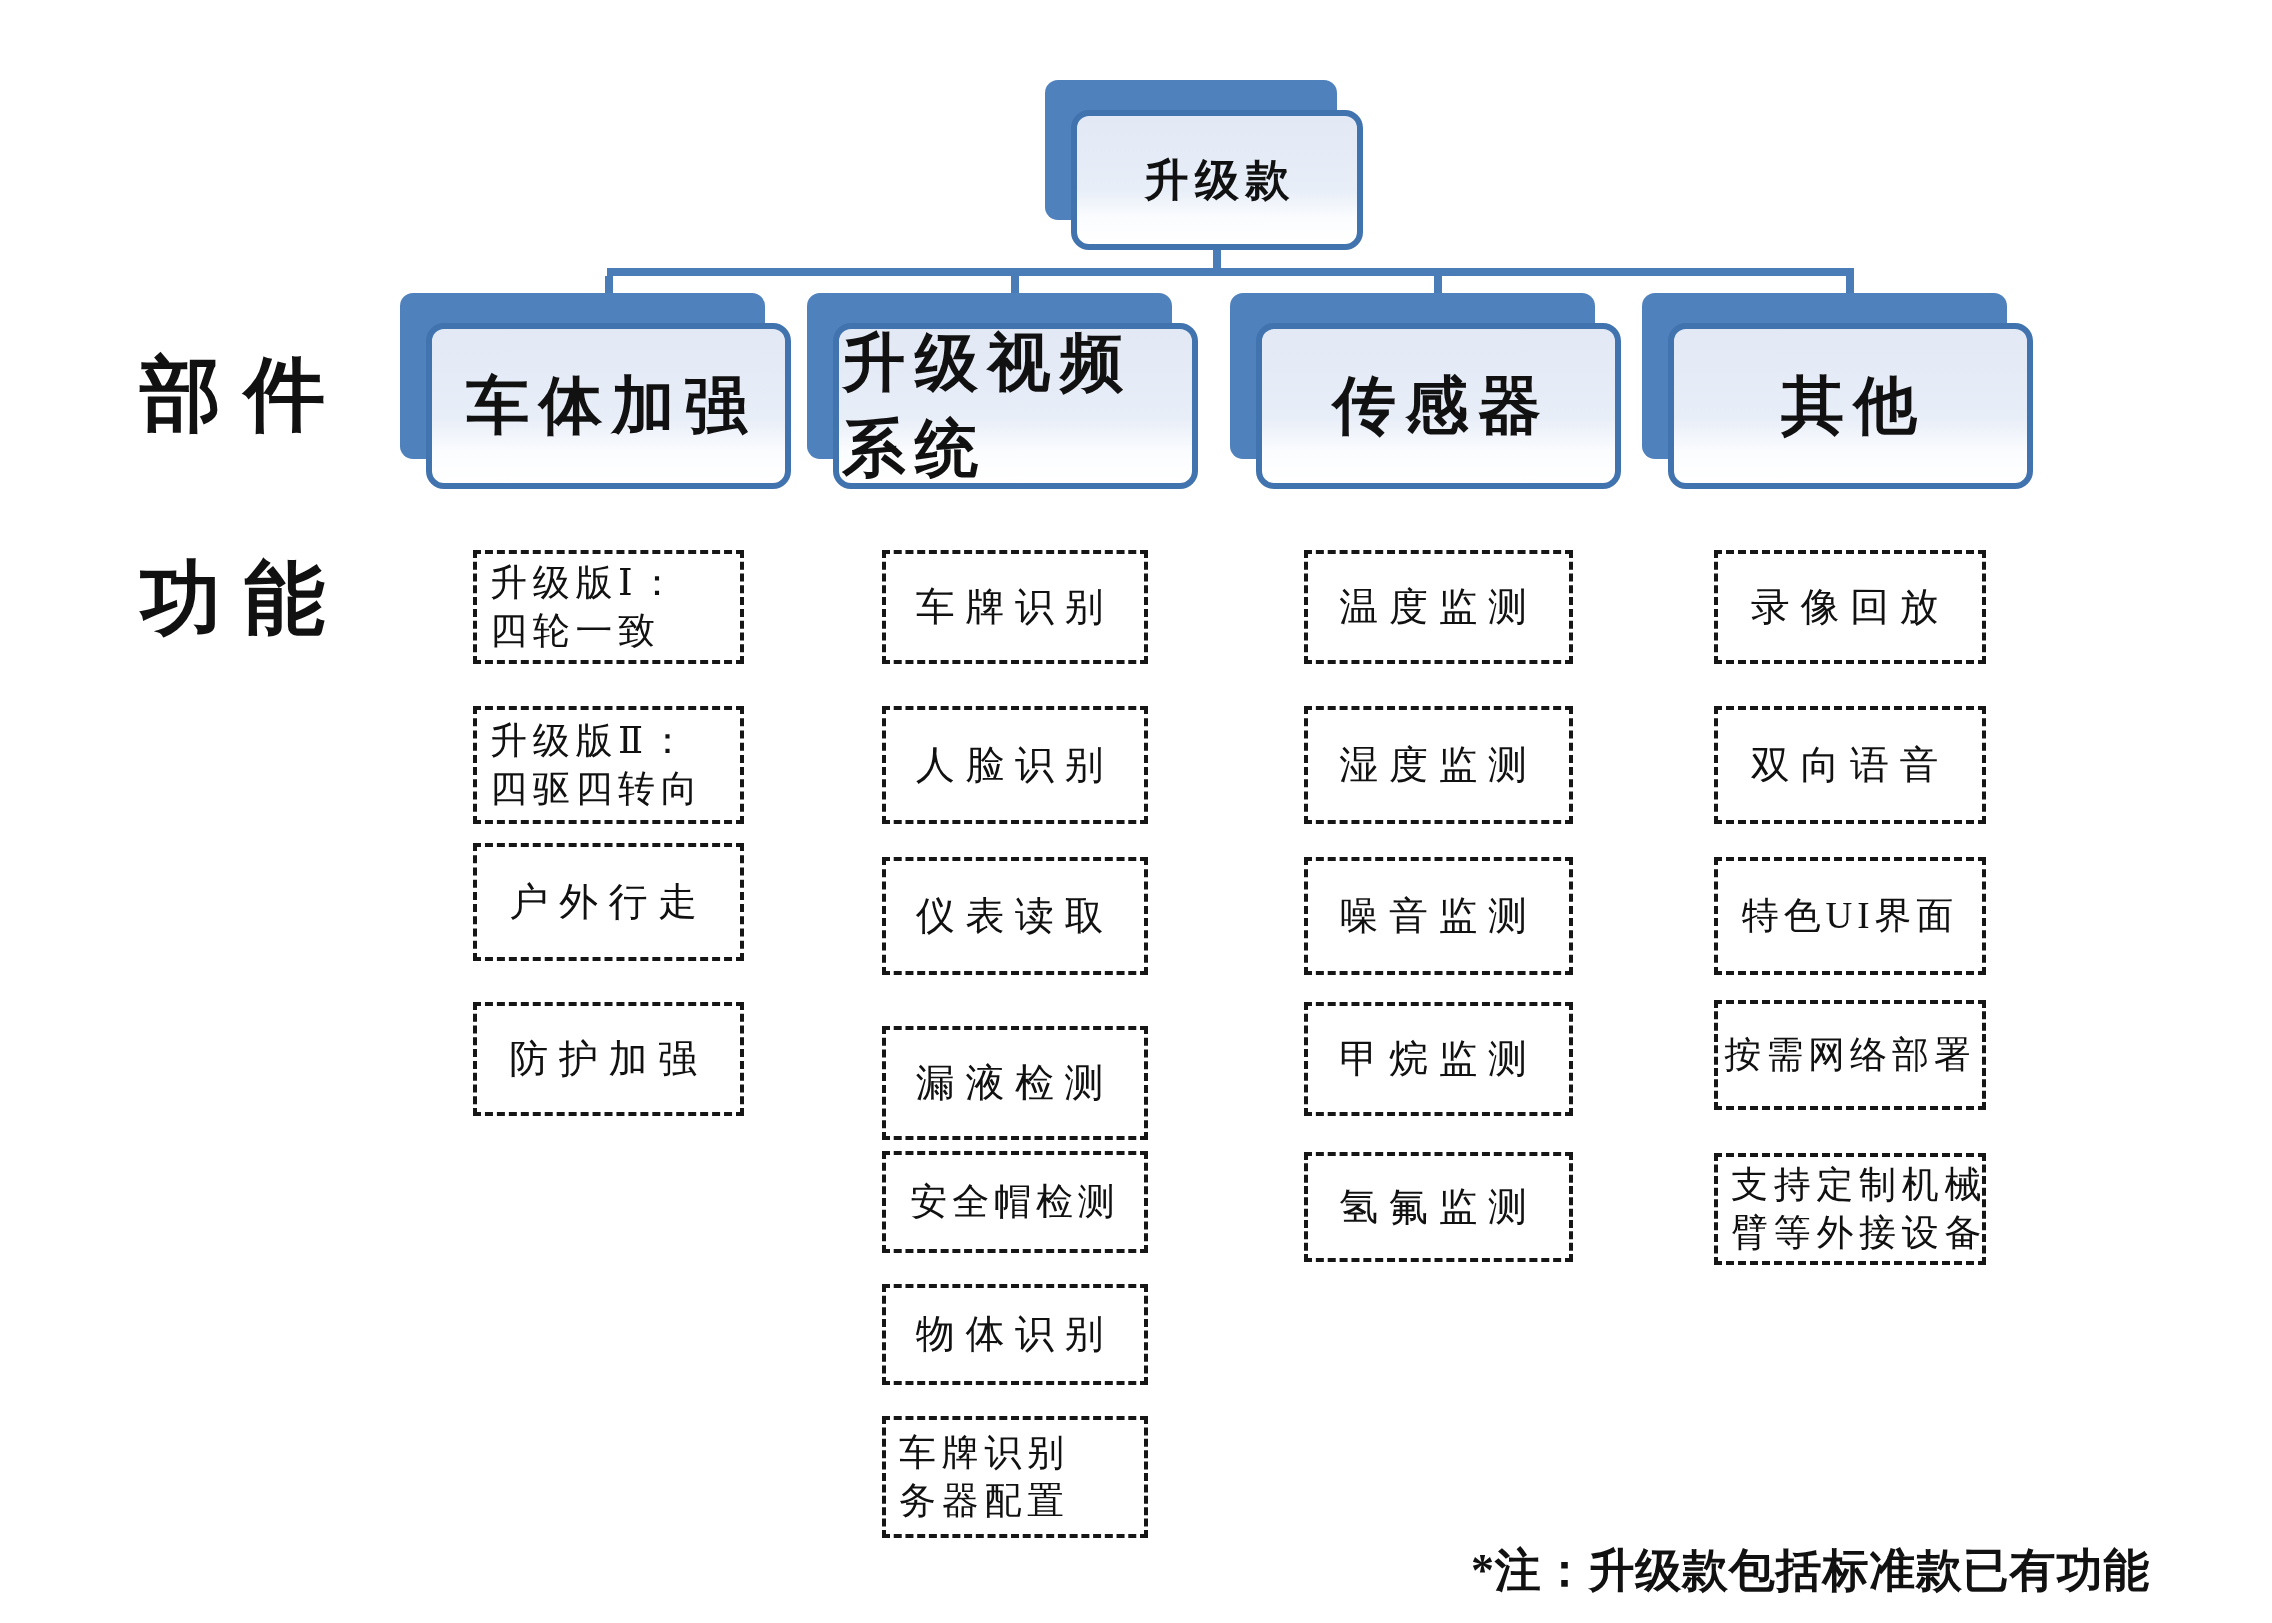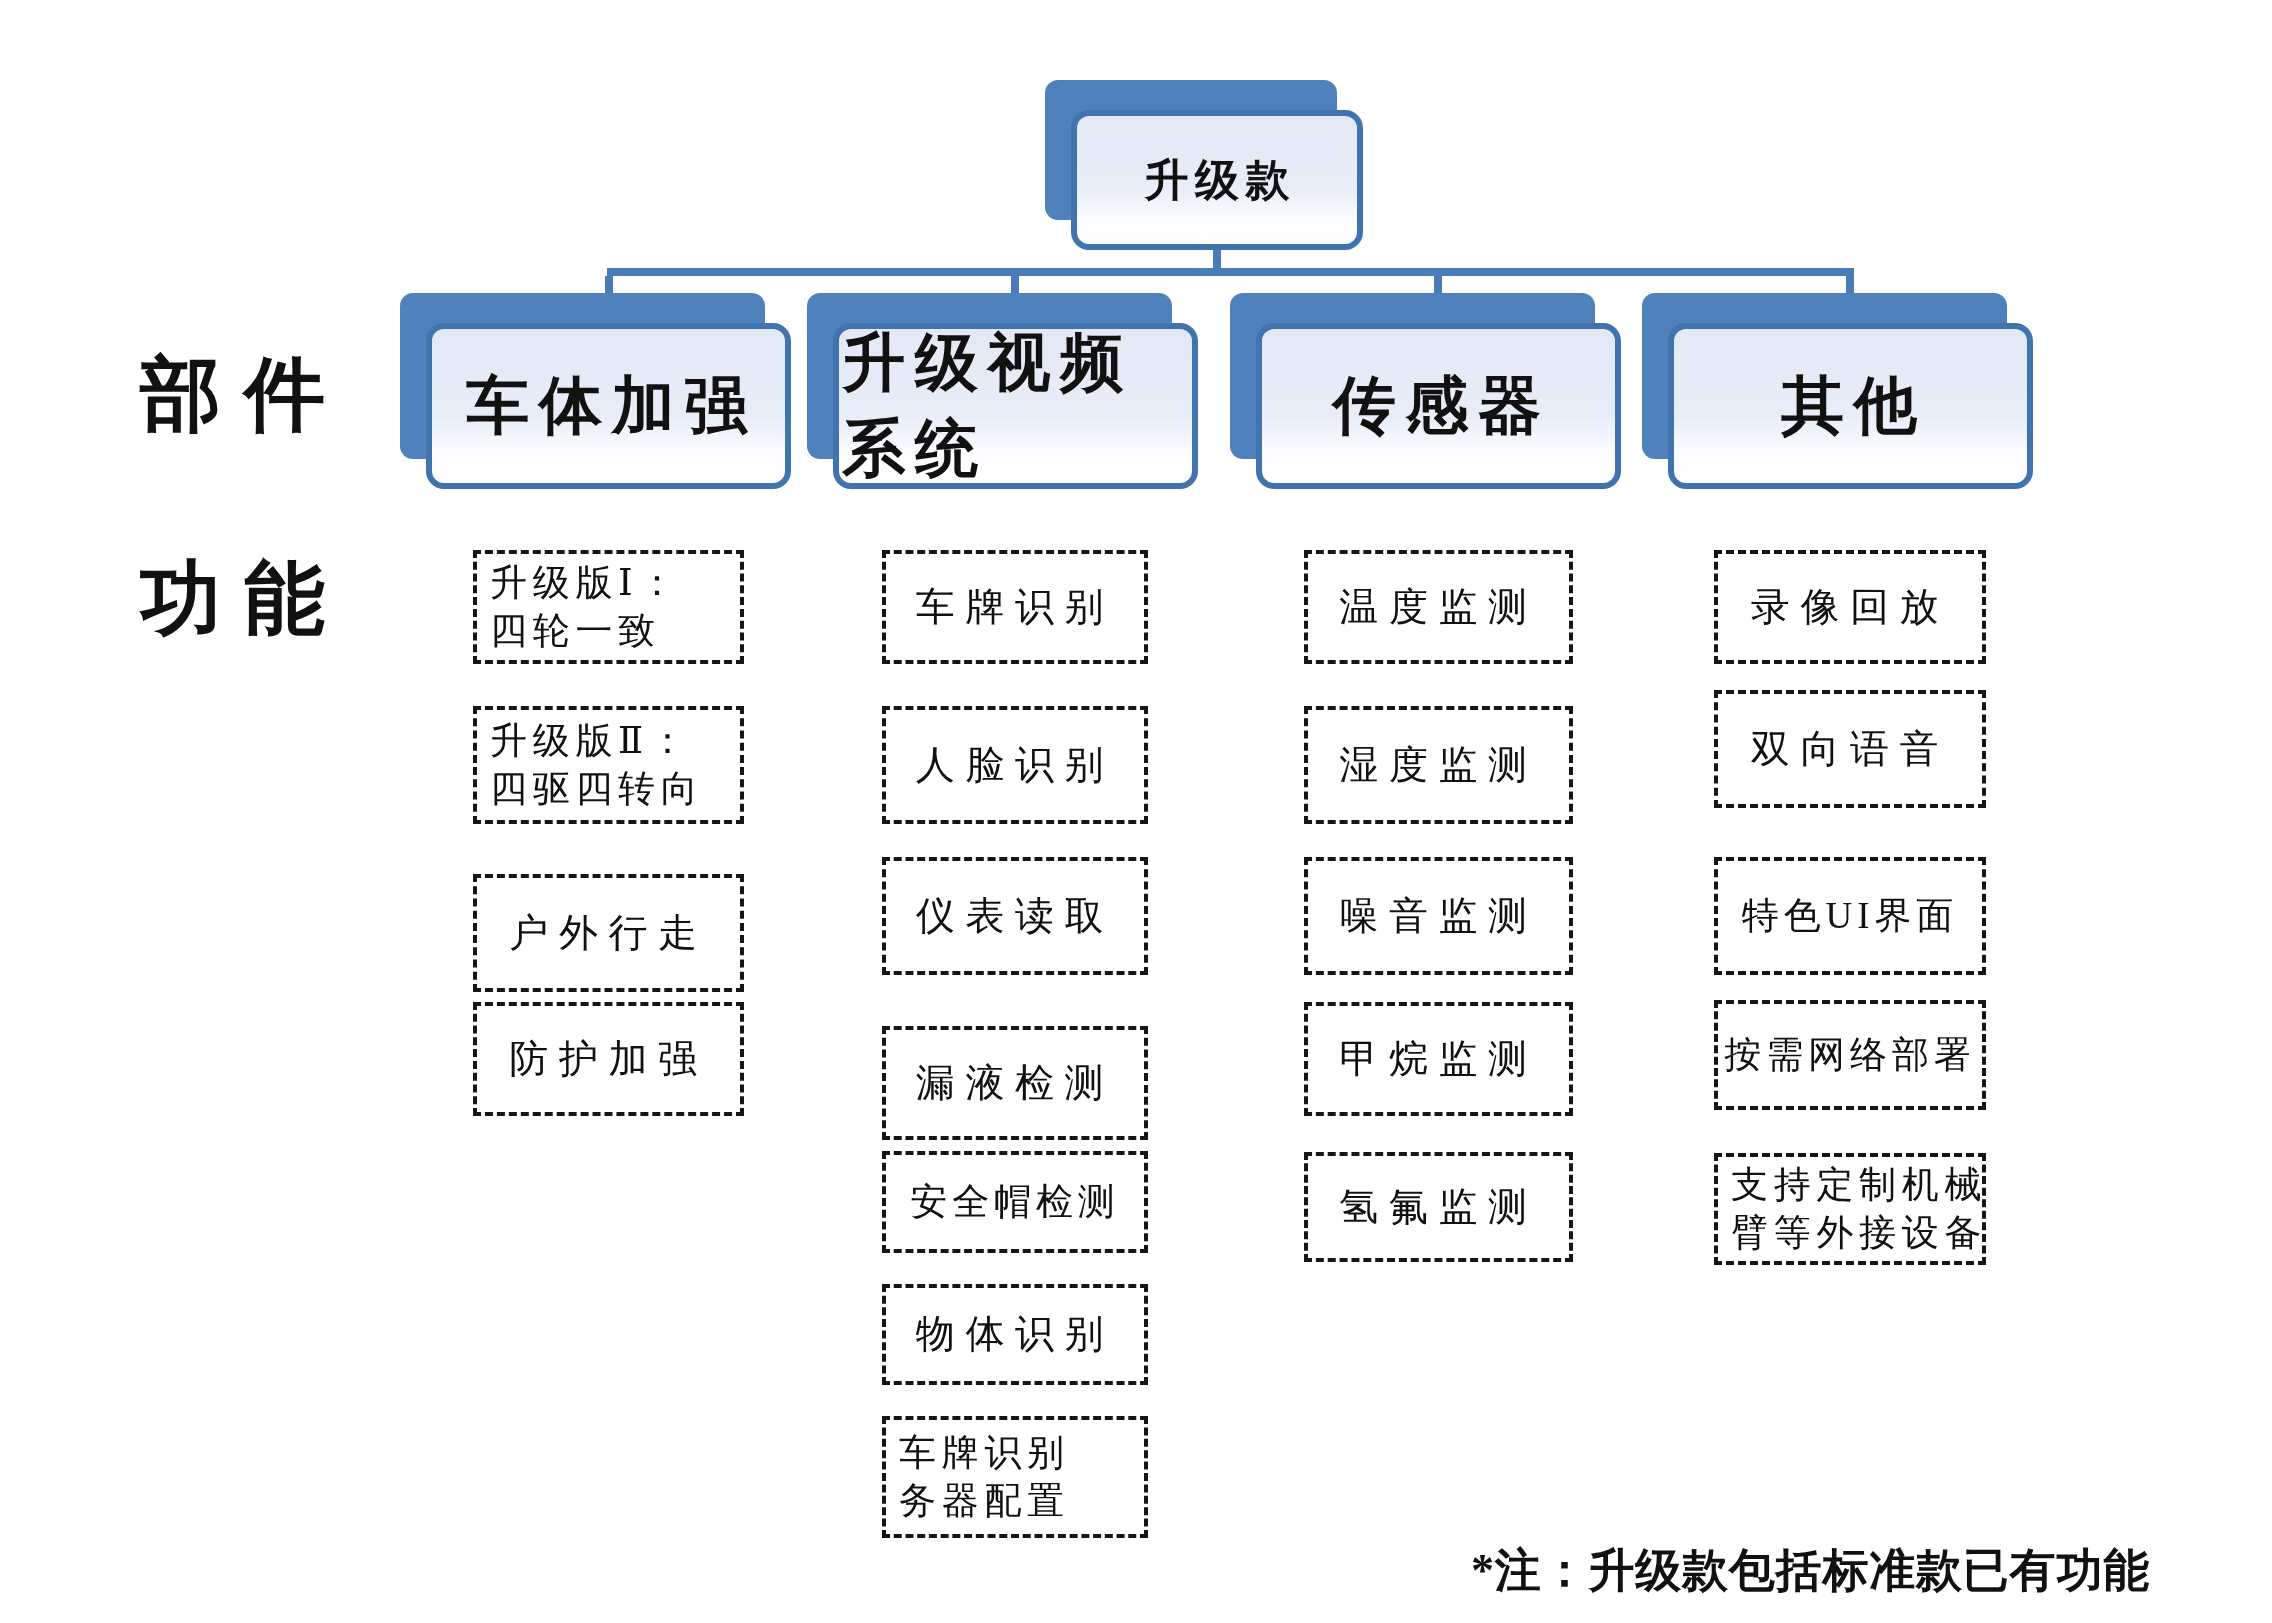--- a/index.html
+++ b/index.html
@@ -108,21 +108,21 @@
   </div>
 
   <div class="fbox two" style="left:473px;top:550px;width:271px;height:114px;">
     <span>升级版Ⅰ：</span>
     <span>四轮一致</span>
   </div>
   <div class="fbox two" style="left:473px;top:706px;width:271px;height:118px;">
     <span>升级版Ⅱ：</span>
     <span>四驱四转向</span>
   </div>
-  <div class="fbox" style="left:473px;top:874px;width:271px;height:118px;justify-content:center;">
+  <div class="fbox" style="left:473px;top:843px;width:271px;height:118px;justify-content:center;">
     <span>户外行走</span>
   </div>
   <div class="fbox" style="left:473px;top:1002px;width:271px;height:114px;">
     <span>防护加强</span>
   </div>
 
   <div class="fbox" style="left:882px;top:550px;width:266px;height:114px;">
     <span>车牌识别</span>
   </div>
   <div class="fbox" style="left:882px;top:706px;width:266px;height:118px;">
@@ -157,21 +157,21 @@
   <div class="fbox" style="left:1304px;top:1002px;width:269px;height:114px;">
     <span>甲烷监测</span>
   </div>
   <div class="fbox" style="left:1304px;top:1152px;width:269px;height:110px;">
     <span>氢氟监测</span>
   </div>
 
   <div class="fbox" style="left:1714px;top:550px;width:272px;height:114px;">
     <span>录像回放</span>
   </div>
-  <div class="fbox" style="left:1714px;top:690px;width:272px;height:118px;">
+  <div class="fbox" style="left:1714px;top:706px;width:272px;height:118px;">
     <span>双向语音</span>
   </div>
   <div class="fbox sm" style="left:1714px;top:857px;width:272px;height:118px;">
     <span>特色UI界面</span>
   </div>
   <div class="fbox sm" style="left:1714px;top:1000px;width:272px;height:110px;">
     <span>按需网络部署</span>
   </div>
   <div class="fbox two" style="left:1714px;top:1153px;width:272px;height:112px;">
     <span>支持定制机械</span>

